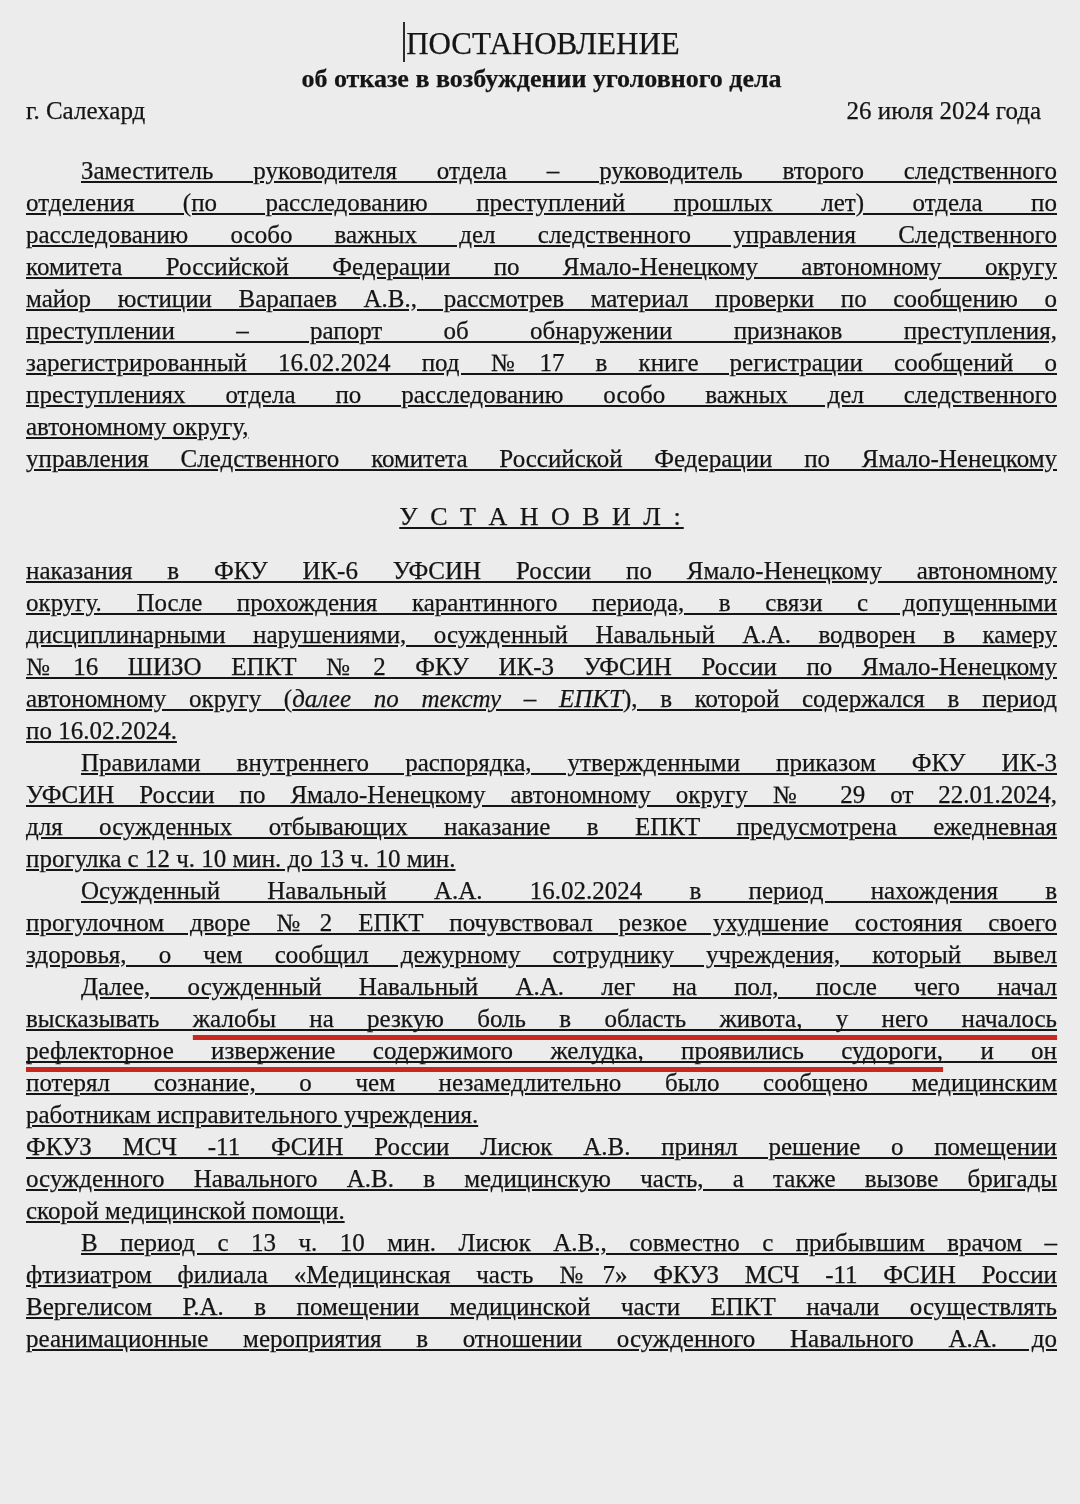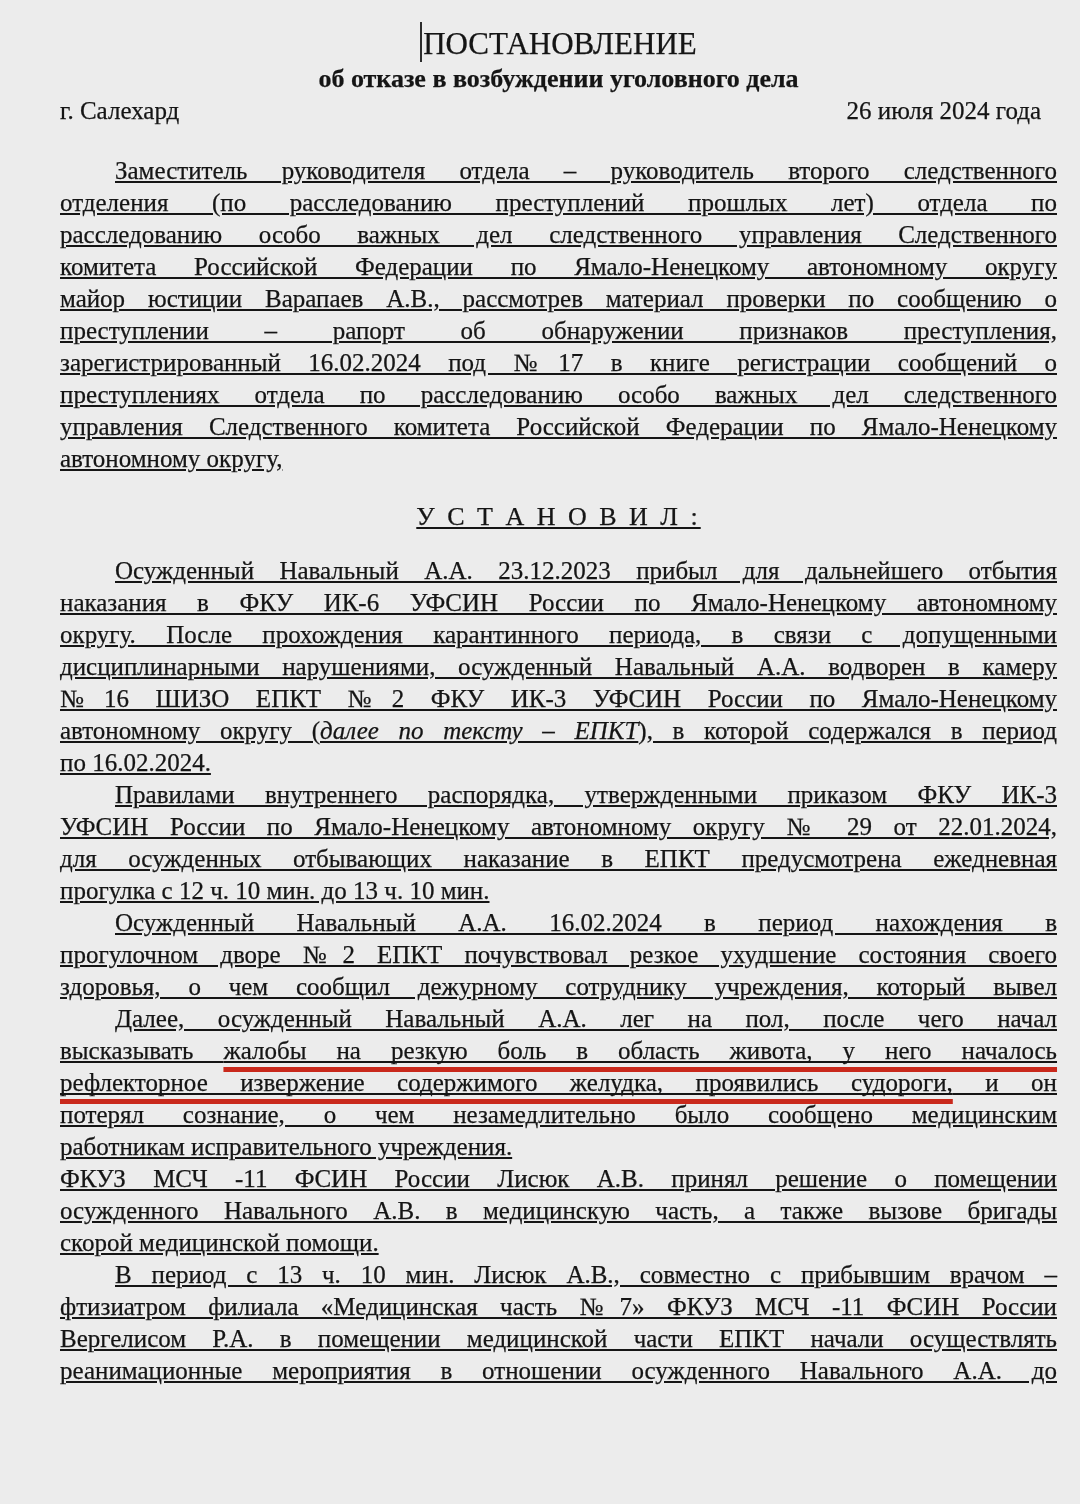--- a/index.html
+++ b/index.html
@@ -10,21 +10,21 @@
   }
   *{margin:0;padding:0;box-sizing:border-box;}
   html,body{width:1080px;height:1504px;overflow:hidden;}
   body{
     background:var(--page-bg);
     color:var(--ink);
     font-family:"Liberation Serif","DejaVu Serif",serif;
   }
   .page{
     width:1080px;height:1504px;
-    padding:22px 23px 0 60px;
+    padding:22px 23px 0 26px;
     background:var(--page-bg);
     -webkit-text-stroke:0.25px currentColor;
   }
   .doc-title-row{
     text-align:center;
     font-size:31px;
     line-height:38px;
     white-space:nowrap;
   }
   .caret{
@@ -98,26 +98,25 @@
   <div class="doc-body" id="doc-body">
       <div class="para">
         <div class="line first"><span>Заместитель руководителя отдела – руководитель второго следственного</span></div>
         <div class="line"><span>отделения (по расследованию преступлений прошлых лет) отдела по</span></div>
         <div class="line"><span>расследованию особо важных дел следственного управления Следственного</span></div>
         <div class="line"><span>комитета Российской Федерации по Ямало-Ненецкому автономному округу</span></div>
         <div class="line"><span>майор юстиции Варапаев А.В., рассмотрев материал проверки по сообщению о</span></div>
         <div class="line"><span>преступлении – рапорт об обнаружении признаков преступления,</span></div>
         <div class="line"><span>зарегистрированный 16.02.2024 под №17 в книге регистрации сообщений о</span></div>
         <div class="line"><span>преступлениях отдела по расследованию особо важных дел следственного</span></div>
+        <div class="line last-left"><span>автономному округу,</span></div>
         <div class="line"><span>управления Следственного комитета Российской Федерации по Ямало-Ненецкому</span></div>
-        <div class="line last-left"><span>автономному округу,</span></div>
       </div>
       <div class="established">У С Т А Н О В И Л :</div>
       <div class="para">
-        <div class="line first"><span>Осужденный Навальный А.А. 23.12.2023 прибыл для дальнейшего отбытия</span></div>
         <div class="line"><span>наказания в ФКУ ИК-6 УФСИН России по Ямало-Ненецкому автономному</span></div>
         <div class="line"><span>округу. После прохождения карантинного периода, в связи с допущенными</span></div>
         <div class="line"><span>дисциплинарными нарушениями, осужденный Навальный А.А. водворен в камеру</span></div>
         <div class="line"><span>№16 ШИЗО ЕПКТ №2 ФКУ ИК-3 УФСИН России по Ямало-Ненецкому</span></div>
         <div class="line"><span>автономному округу (</span><span class="s-it">далее по тексту – ЕПКТ</span><span>), в которой содержался в период</span></div>
         <div class="line last-left"><span>по 16.02.2024.</span></div>
       </div>
       <div class="para">
         <div class="line first"><span>Правилами внутреннего распорядка, утвержденными приказом ФКУ ИК-3</span></div>
         <div class="line"><span>УФСИН России по Ямало-Ненецкому автономному округу № 29 от 22.01.2024,</span></div>

